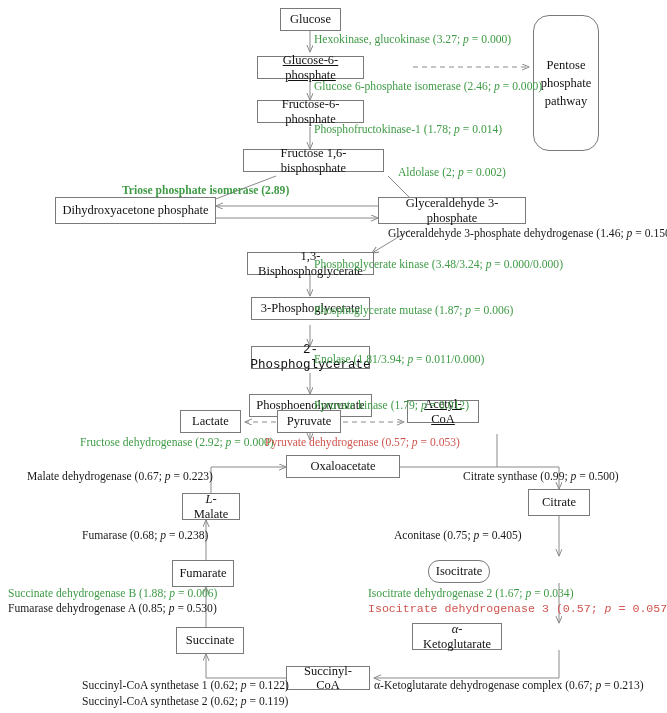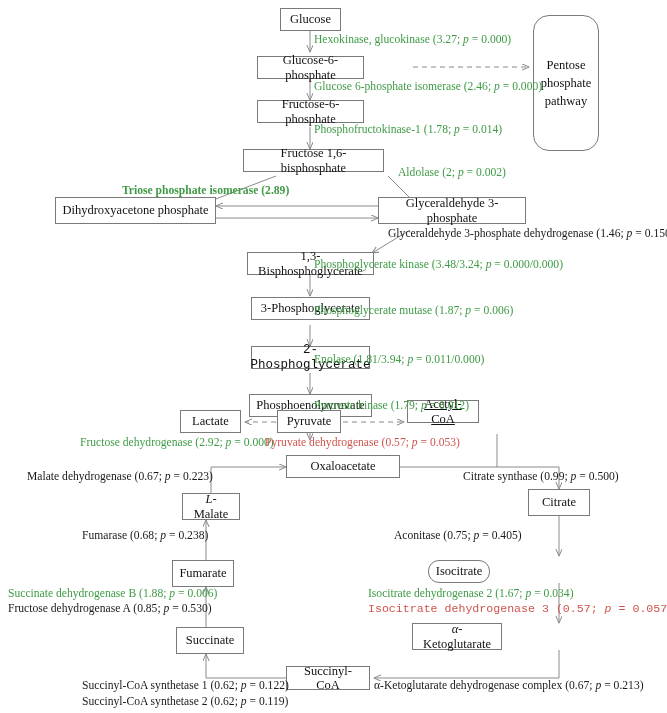--- a/index.html
+++ b/index.html
@@ -76,21 +76,21 @@
 
       <path d="M559,650 L559,678"></path>
       <path d="M559,678 L374,678" marker-end="url(#ah)"></path>
     </g>
   </svg>
 
   <div class="node" style="left:280px;top:8px;width:61px;height:23px;">
       <span>Glucose</span>
     </div>
 
-  <div class="node" style="left:257px;top:56px;width:107px;height:23px;">
+  <div class="node" style="left:257px;top:56px;width:107px;height:23px;text-decoration:underline;">
       <span>Glucose-6-phosphate</span>
     </div>
 
   <div class="node" style="left:257px;top:100px;width:107px;height:23px;">
       <span>Fructose-6-phosphate</span>
     </div>
 
   <div class="node" style="left:243px;top:149px;width:141px;height:23px;">
       <span>Fructose 1,6-bisphosphate</span>
     </div>
@@ -248,21 +248,21 @@
     <span>Aconitase</span>
     <span>(0.75; </span><em>p</em><span> = 0.405)</span>
   </div>
 
   <div class="lbl green" style="left:8px;top:587px;">
     <span>Succinate dehydrogenase B</span>
     <span>(1.88; </span><em>p</em><span> = 0.006)</span>
   </div>
 
   <div class="lbl" style="left:8px;top:602px;">
-    <span>Fructose dehydrogenase A</span>
+    <span>Fumarase dehydrogenase A</span>
     <span>(0.85; </span><em>p</em><span> = 0.530)</span>
   </div>
 
   <div class="lbl green" style="left:368px;top:587px;">
     <span>Isocitrate dehydrogenase 2</span>
     <span>(1.67; </span><em>p</em><span> = 0.034)</span>
   </div>
 
   <div class="lbl red" style="left:368px;top:602px;font-family:Liberation Mono, monospace;">
     <span>Isocitrate dehydrogenase 3</span>

